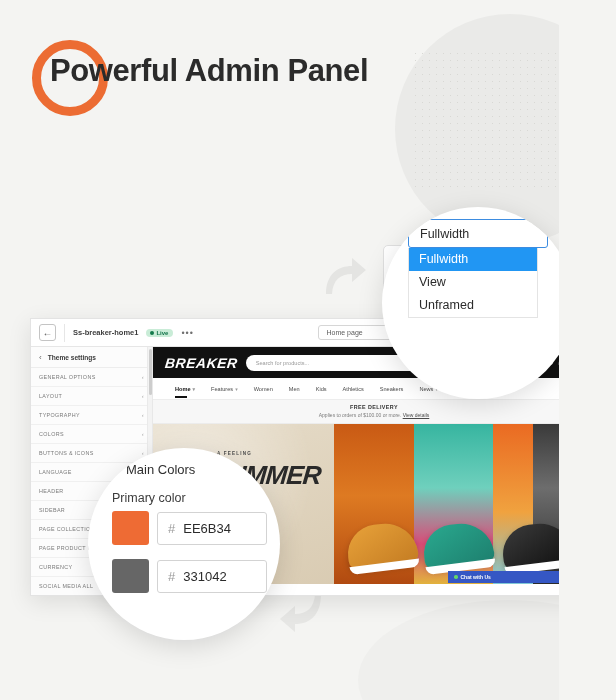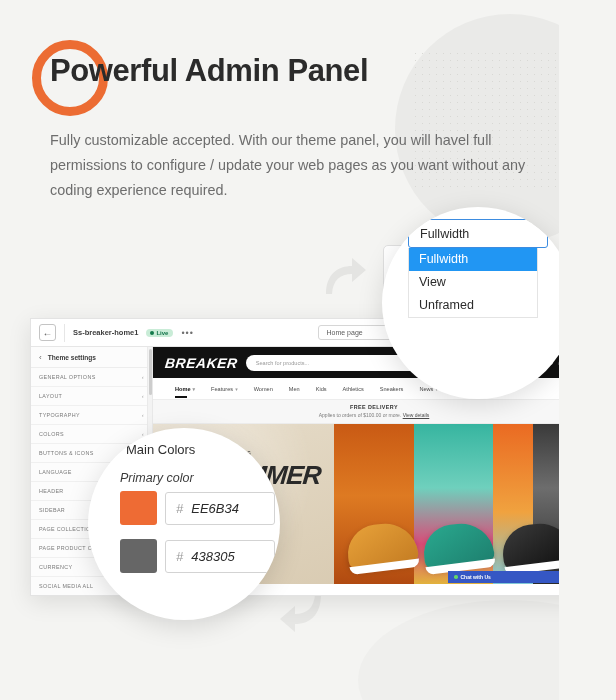--- a/index.html
+++ b/index.html
@@ -289,24 +289,24 @@
     position: absolute; left: 383px; top: 245px;
     width: 60px; height: 62px;
     border: 1px solid #e0e0e0; border-radius: 5px; background: #fff;
   }
   .ghost-ba {
     position: absolute; left: 389px; top: 311px;
     font-size: 8px; color: #4d6fa8; font-weight: bold;
   }
 
   
-  .mag-colors { left: 88px; top: 428px; width: 192px; height: 192px; }
+  .mag-colors { left: 88px; top: 448px; width: 192px; height: 192px; }
   .mc-inner { position: absolute; left: 10px; top: 14px; width: 215px; }
   .mc-title { font-size: 13px; color: #2f2f2f; margin-left: 28px; margin-bottom: 14px; }
-  .mc-row { margin-left: 22px; margin-bottom: 14px; font-style: italic; }
+  .mc-row { margin-left: 14px; margin-bottom: 14px; }
   .mc-caption { font-size: 12.5px; color: #3b3b3b; margin-bottom: 6px; }
   .mc-controls { display: flex; align-items: center; gap: 8px; }
   .mc-swatch { width: 37px; height: 34px; border-radius: 3px; }
   .mc-hex {
     border: 1px solid #d3d3d3; border-radius: 3px;
     height: 33px; width: 110px;
     display: flex; align-items: center; gap: 8px;
     padding: 0 10px;
     font-size: 13px; color: #2b2b2b;
   }
@@ -316,21 +316,20 @@
 <body>
 
 <div id="stage">
 
   <div class="deco-circle-big"></div>
   <div class="deco-dots"></div>
   <div class="deco-soft-1"></div>
 
   <div class="ring"></div>
   <div class="headline">Powerful Admin Panel</div>
-  <div class="subcopy">Fully customizable  accepted. With our theme panel, you will havel full permissions to configure / update your web pages as you want without any coding experience required.</div>
 
   <div class="arrow" style="left:322px; top:256px;">
     <svg width="46" height="42" viewBox="0 0 46 42">
       <path d="M4 38 C4 18, 16 10, 30 10 L30 2 L44 14 L30 26 L30 18 C18 18, 11 24, 10 38 Z" fill="#e4e4e2"></path>
     </svg>
   </div>
   <div class="arrow" style="left:277px; top:592px;">
     <svg width="48" height="42" viewBox="0 0 48 42">
       <path d="M44 2 C44 22, 34 32, 18 32 L18 40 L3 27 L18 14 L18 22 C30 22, 37 16, 38 2 Z" fill="#e6e6e4"></path>
     </svg>
@@ -504,20 +503,20 @@
             <span>EE6B34</span>
           </div>
         </div>
       </div>
 
       <div class="mc-row">
         <div class="mc-controls">
           <div class="mc-swatch" style="background:#666666;"></div>
           <div class="mc-hex">
             <span class="hash">#</span>
-            <span>438305</span>
+            <span>331042</span>
           </div>
         </div>
       </div>
     </div>
   </div>
 
 </div>
 
 </body></html>

